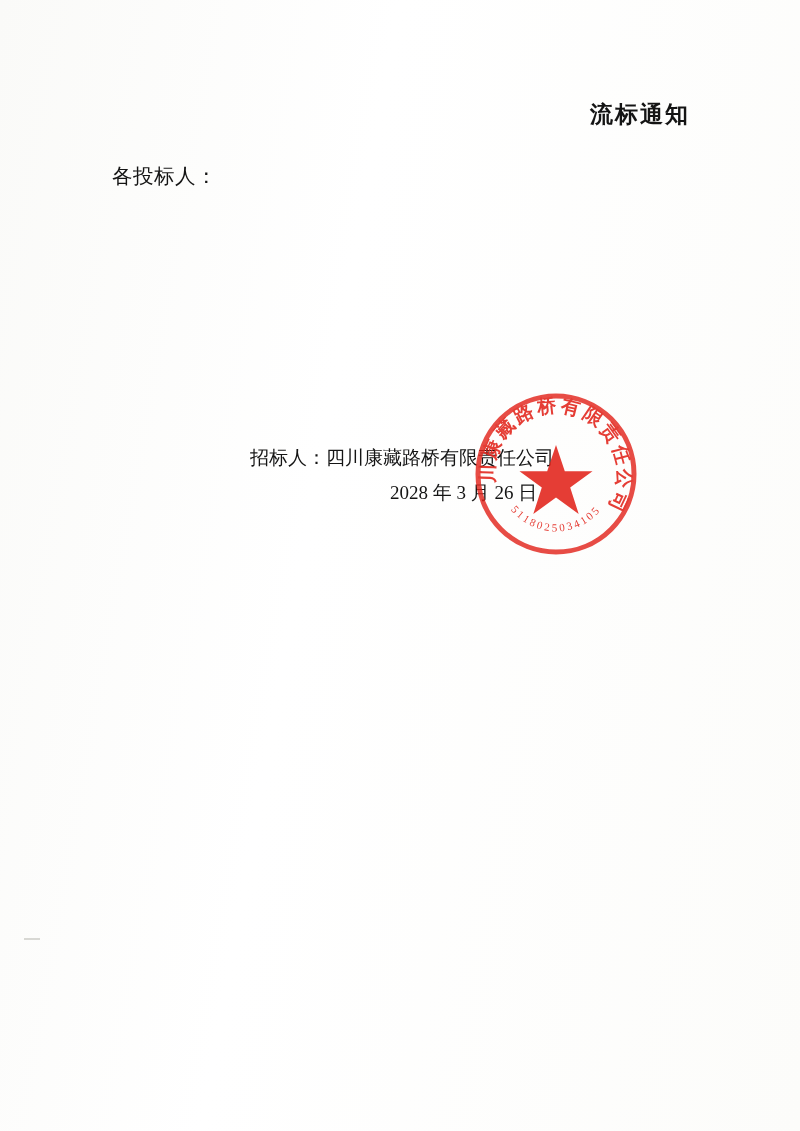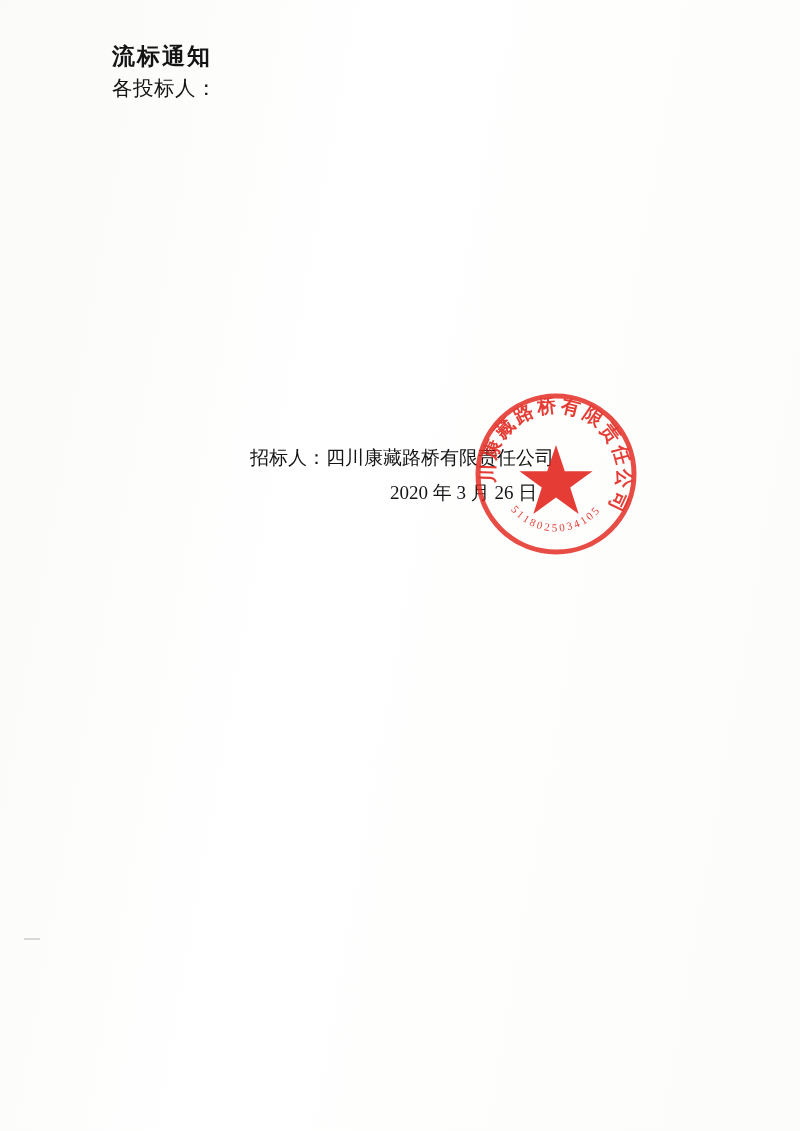--- a/index.html
+++ b/index.html
@@ -28,28 +28,29 @@
       linear-gradient(100deg, rgba(250,250,248,1) 0%, rgba(255,255,255,1) 40%, rgba(252,252,250,1) 100%);
     pointer-events: none;
   }
   .content {
     position: absolute;
     left: 112px;
     top: 0;
     width: 578px;
   }
   .doc-title {
-    margin-top: 41px;
-    text-align: left;
+    margin-top: 99px;
+    text-align: right;
     font-size: 23px;
     font-weight: bold;
     letter-spacing: 2px;
     line-height: 1.4;
   }
   .salutation {
+    margin-top: 30px;
     font-size: 20.5px;
     line-height: 1.5;
     letter-spacing: 0.5px;
   }
   .body-text {
     margin-top: 16px;
     font-size: 20.5px;
     line-height: 2.05;
     text-align: justify;
     text-justify: inter-ideograph;
@@ -101,21 +102,21 @@
 
   <div class="content">
     <div class="doc-title">流标通知</div>
     <div class="salutation">各投标人：</div>
   </div>
 
   <div class="signature-block">
     <div class="sig-line">
       <span>招标人：</span><span>四川康藏路桥有限责任公司</span>
     </div>
-    <div class="sig-date">2020 年 3 月 26 日</div>
+    <div class="sig-date">2028 年 3 月 26 日</div>
   </div>
 
   <div class="seal">
     <svg width="168" height="168" viewBox="0 0 168 168" xmlns="http://www.w3.org/2000/svg">
       <defs>
         <path id="sealArcTop" d="M 84,84 m -64,0 a 64,64 0 1,1 128,0" fill="none"></path>
         <path id="sealArcCircle" d="M 22,84 a 62,62 0 1,1 124,0 a 62,62 0 1,1 -124,0" fill="none"></path>
         <path id="sealArcBottom" d="M 36,116 a 58,58 0 0,0 96,0" fill="none"></path>
       </defs>
       <circle cx="84" cy="84" r="78" fill="none" stroke="#e2231a" stroke-width="5" opacity="0.92"></circle>

